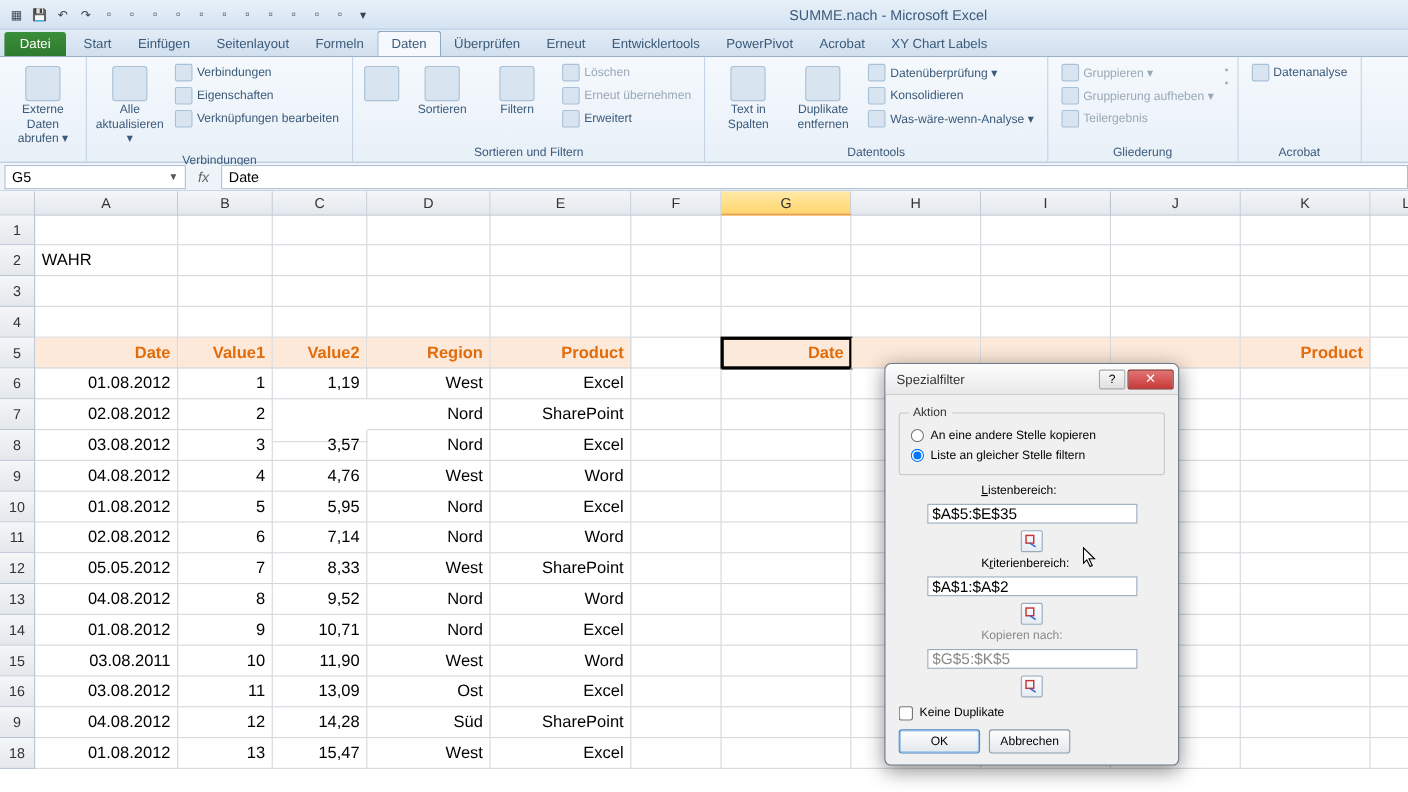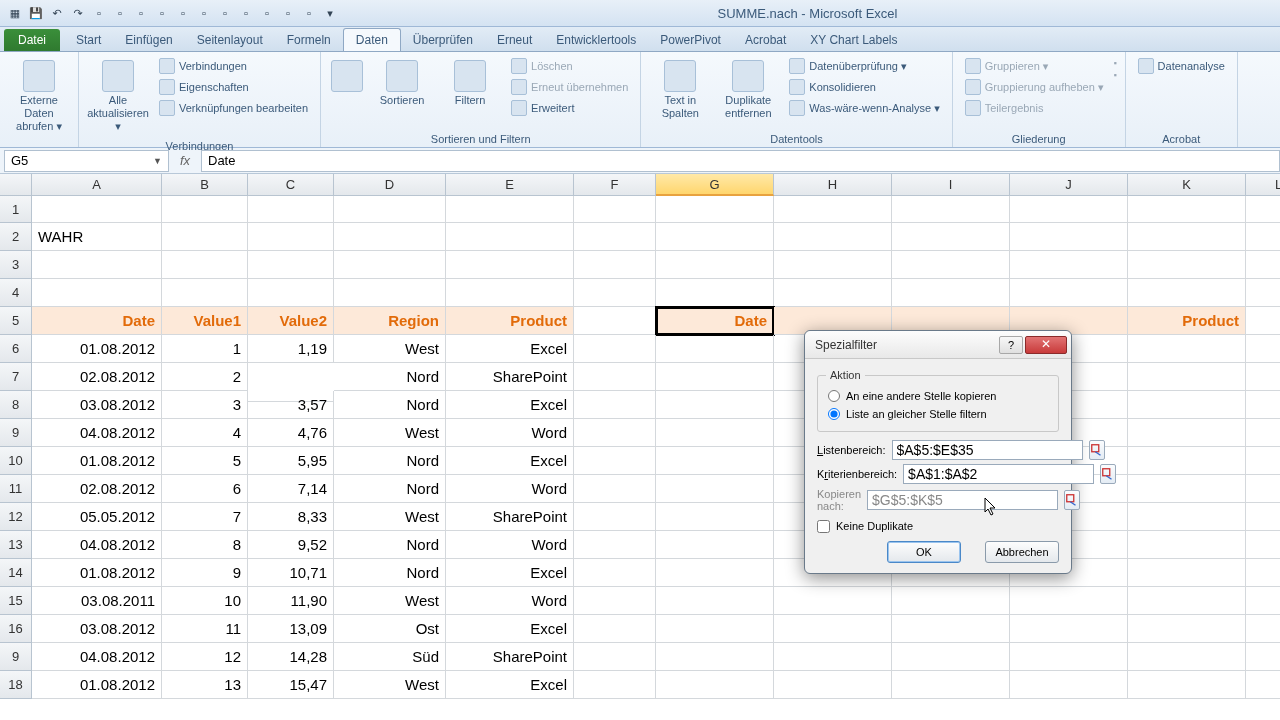--- a/index.html
+++ b/index.html
@@ -59,29 +59,29 @@
 .dialog { position:absolute; left:804px; top:330px; width:268px; background:#f0f0f0; border:1px solid #6a7a8a; border-radius:6px; box-shadow:0 4px 18px rgba(0,0,0,0.45); font-size:11px; }
 .dialog .titlebar2 { height:28px; background:linear-gradient(#fdfdfd,#e8e8e8); border-bottom:1px solid #c8c8c8; border-radius:6px 6px 0 0; display:flex; align-items:center; padding-left:10px; }
 .dialog .titlebar2 .t { flex:1; color:#333; font-size:12px; }
 .dialog .titlebar2 .help { width:24px; height:18px; background:linear-gradient(#f8f8f8,#e0e0e0); border:1px solid #a8a8a8; border-radius:2px; text-align:center; line-height:16px; font-size:11px; margin-right:2px; }
 .dialog .titlebar2 .close { width:42px; height:18px; background:linear-gradient(#e27474,#c83a3a); border:1px solid #8a2a2a; border-radius:2px; color:#fff; text-align:center; line-height:15px; font-size:12px; margin-right:4px; }
 .dialog .content { padding:10px 12px 10px; }
 .dialog fieldset { border:1px solid #c8c8c8; border-radius:3px; padding:6px 8px 8px; margin-bottom:8px; }
 .dialog legend { padding:0 4px; color:#333; }
 .dialog .radio-row { display:flex; align-items:center; gap:6px; padding:3px 2px; }
 .dialog input[type=radio] { width:12px; height:12px; }
-.dialog .field-row { display:flex; align-items:center; gap:6px; margin:4px 0; }
+.dialog .field-row { display:flex; align-items:center; gap:6px; margin:4px 0;flex-direction:column; }
 .dialog .field-row label { width:92px; }
 .dialog .field-row label.disabled { color:#888; }
 .dialog .field-row input[type=text] { flex:1; height:20px; border:1px solid #9aaabb; padding:0 4px; font-size:14px; background:#fff; }
 .dialog .field-row input.disabled { color:#888; }
 .dialog .refbtn { width:20px; height:20px; border:1px solid #9aaabb; background:linear-gradient(#fafcfe,#e4ecf4); border-radius:2px; display:flex; align-items:center; justify-content:center; }
 .dialog .refbtn svg { width:14px; height:14px; }
 .dialog .chk-row { display:flex; align-items:flex-start; gap:6px; padding:4px 0 8px; }
-.dialog .btns { display:flex; justify-content:flex-end; gap:24px; }
+.dialog .btns { display:flex; gap:8px; }
 .dialog .btn { width:74px; height:22px; border:1px solid #8a9aaa; background:linear-gradient(#fdfdfd,#e4e8ec); border-radius:3px; font-size:11px; }
 .dialog .btn.default { border:1px solid #4a88c8; box-shadow:0 0 0 1px #9ac4ee inset; }
 
 .cursor { position:absolute; left:984px; top:497px; width:14px; height:20px; pointer-events:none; }
 </style>
 </head>
 <body>
 
 <div class="titlebar">
   <div class="qat">

